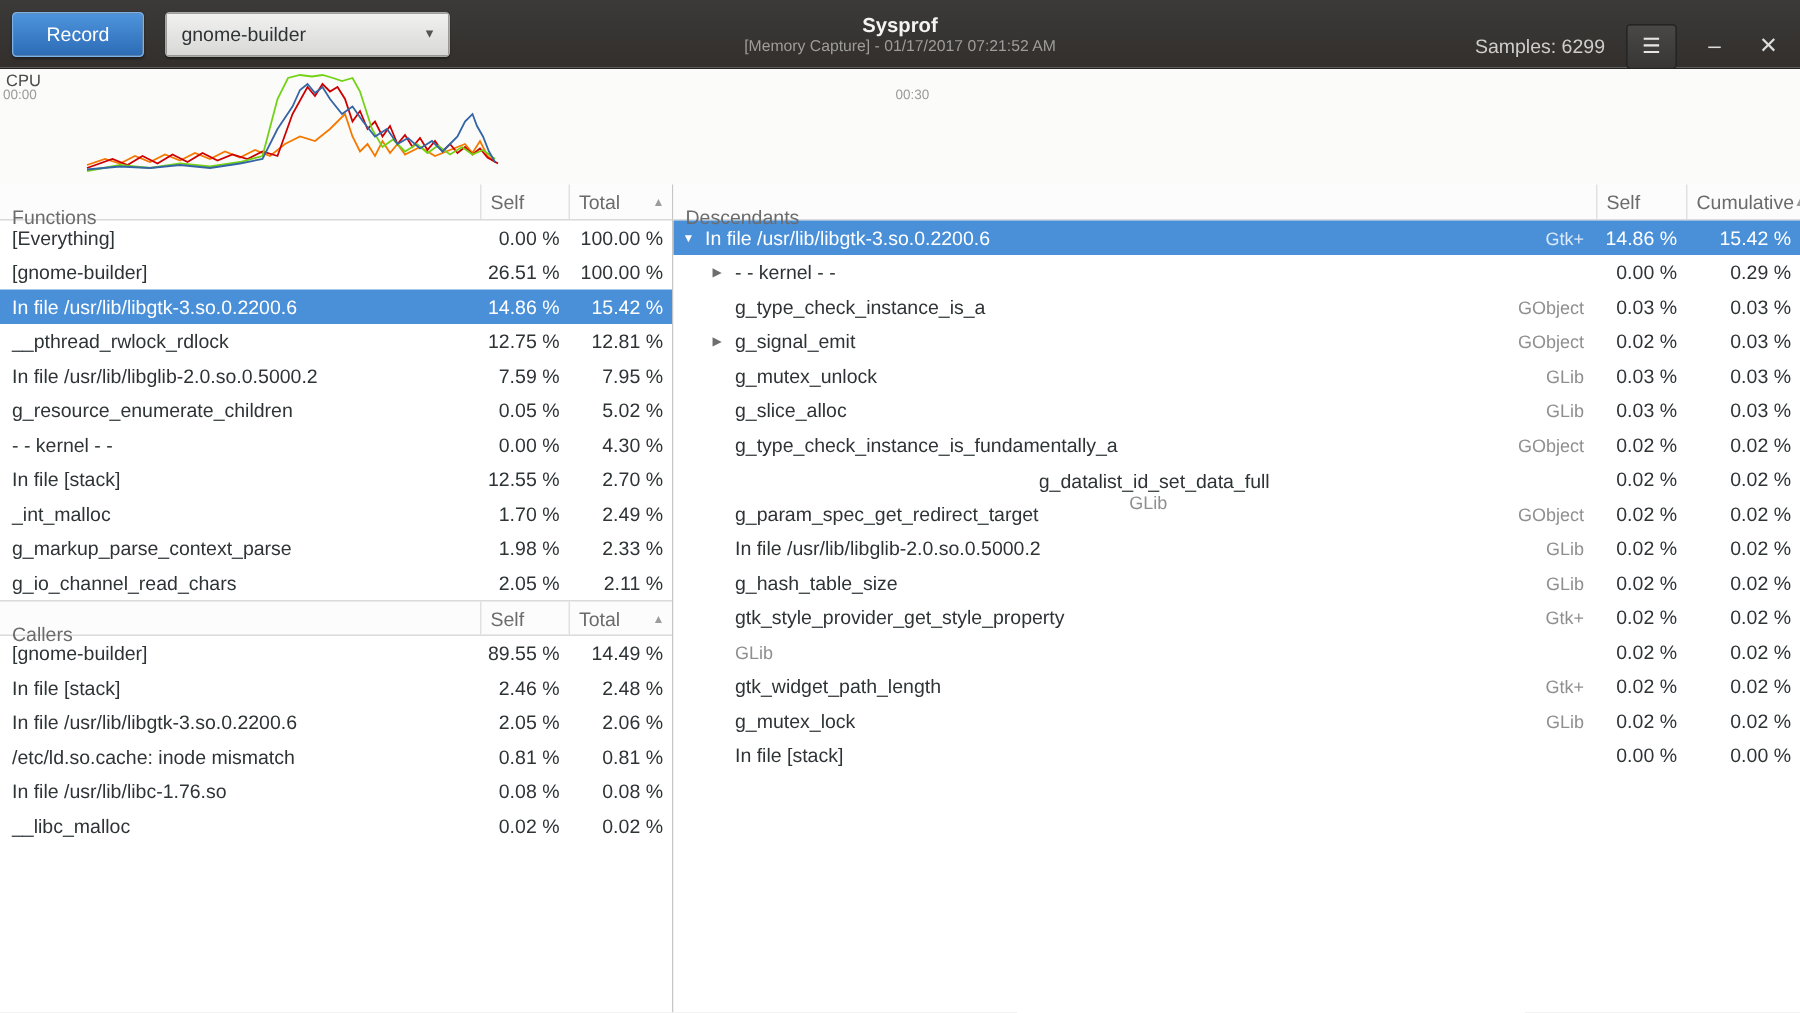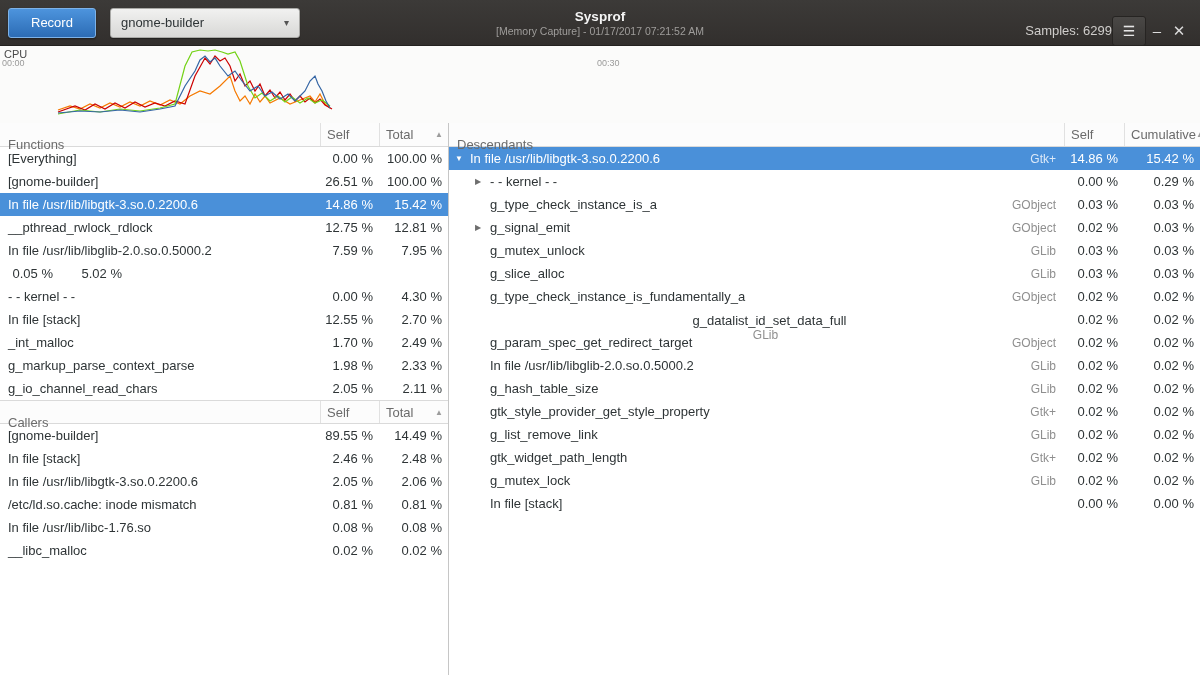--- a/index.html
+++ b/index.html
@@ -15,21 +15,21 @@
     background:linear-gradient(#4d94dd,#2c6cb5);border:1px solid #7db2e8;
     color:#ffffff;font-size:13px;display:flex;align-items:center;box-shadow:0 1px 2px rgba(0,0,0,.4);}
   .proc-select{margin-left:14px;height:30px;width:190px;padding:0 10px;border-radius:3px;
     background:linear-gradient(#f1f1f0,#d8d8d6);border:1px solid #a9a9a6;color:#2e3436;
     display:flex;align-items:center;justify-content:space-between;box-shadow:0 1px 1px rgba(0,0,0,.35);}
   .proc-select .arrow{color:#555;font-size:10px;margin-left:8px;}
   .title-block{position:absolute;left:0;right:0;top:0;height:46px;display:flex;flex-direction:column;
     align-items:center;justify-content:center;pointer-events:none;}
   .win-title{color:#f4f4f4;font-size:13.5px;font-weight:bold;line-height:16px;}
   .win-subtitle{color:#9f9d9b;font-size:10.5px;line-height:13px;}
-  .tb-right{position:absolute;right:10px;top:0;height:61px;display:flex;align-items:center;}
+  .tb-right{position:absolute;right:10px;top:0;height:61px;display:flex;align-items:center;gap:14px;}
   .samples{color:#cfcdcb;font-size:13px;}
   .menu-btn{width:34px;height:30px;border-radius:3px;background:linear-gradient(#4a4846,#383634);
     border:1px solid #262422;color:#e6e6e6;font-size:14px;display:flex;align-items:center;justify-content:center;}
   .win-ctl{color:#dcdcdc;font-size:15px;width:22px;text-align:center;line-height:46px;}
 
   
   .cpu-area{position:absolute;left:0;top:46px;width:100%;height:77px;background:#fbfbfa;}
   .cpu-label{position:absolute;left:4px;top:2px;font-size:11px;color:#4a4a4a;}
   .tick{position:absolute;top:12px;font-size:9px;color:#9a9a9a;}
   .tick.t0{left:2px;}
@@ -133,20 +133,21 @@
             <div class="cell name">__pthread_rwlock_rdlock</div>
             <div class="cell num">12.75 %</div>
             <div class="cell num total">12.81 %</div>
           </div>
           <div class="trow">
             <div class="cell name">In file /usr/lib/libglib-2.0.so.0.5000.2</div>
             <div class="cell num">7.59 %</div>
             <div class="cell num total">7.95 %</div>
           </div>
           <div class="trow">
+            <div class="cell name">g_resource_enumerate_children</div>
             <div class="cell num">0.05 %</div>
             <div class="cell num total">5.02 %</div>
           </div>
           <div class="trow">
             <div class="cell name">- - kernel - -</div>
             <div class="cell num">0.00 %</div>
             <div class="cell num total">4.30 %</div>
           </div>
           <div class="trow">
             <div class="cell name">In file [stack]</div>
@@ -330,21 +331,20 @@
               <div class="exp"></div>
               <div class="lbl">gtk_style_provider_get_style_property</div>
               <div class="cat">Gtk+</div>
             </div>
             <div class="cell num">0.02 %</div>
             <div class="cell num wide">0.02 %</div>
           </div>
           <div class="trow">
             <div class="cell name" style="padding-left: 26px;">
               <div class="exp"></div>
-              <div class="lbl">g_list_remove_link</div>
               <div class="cat">GLib</div>
             </div>
             <div class="cell num">0.02 %</div>
             <div class="cell num wide">0.02 %</div>
           </div>
           <div class="trow">
             <div class="cell name" style="padding-left: 26px;">
               <div class="exp"></div>
               <div class="lbl">gtk_widget_path_length</div>
               <div class="cat">Gtk+</div>

